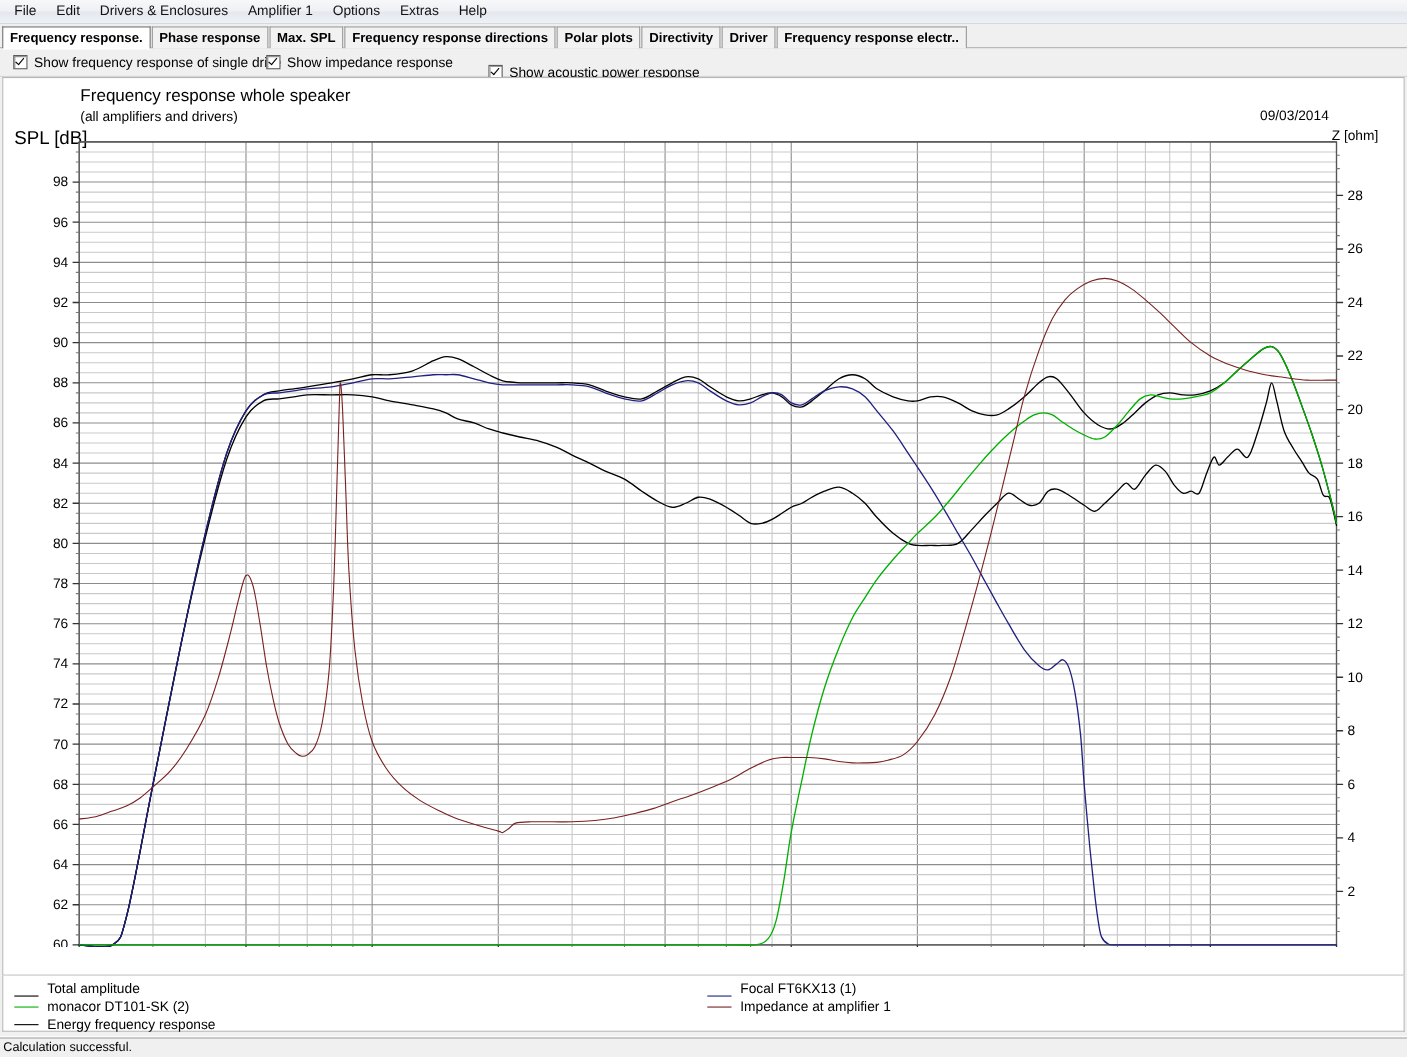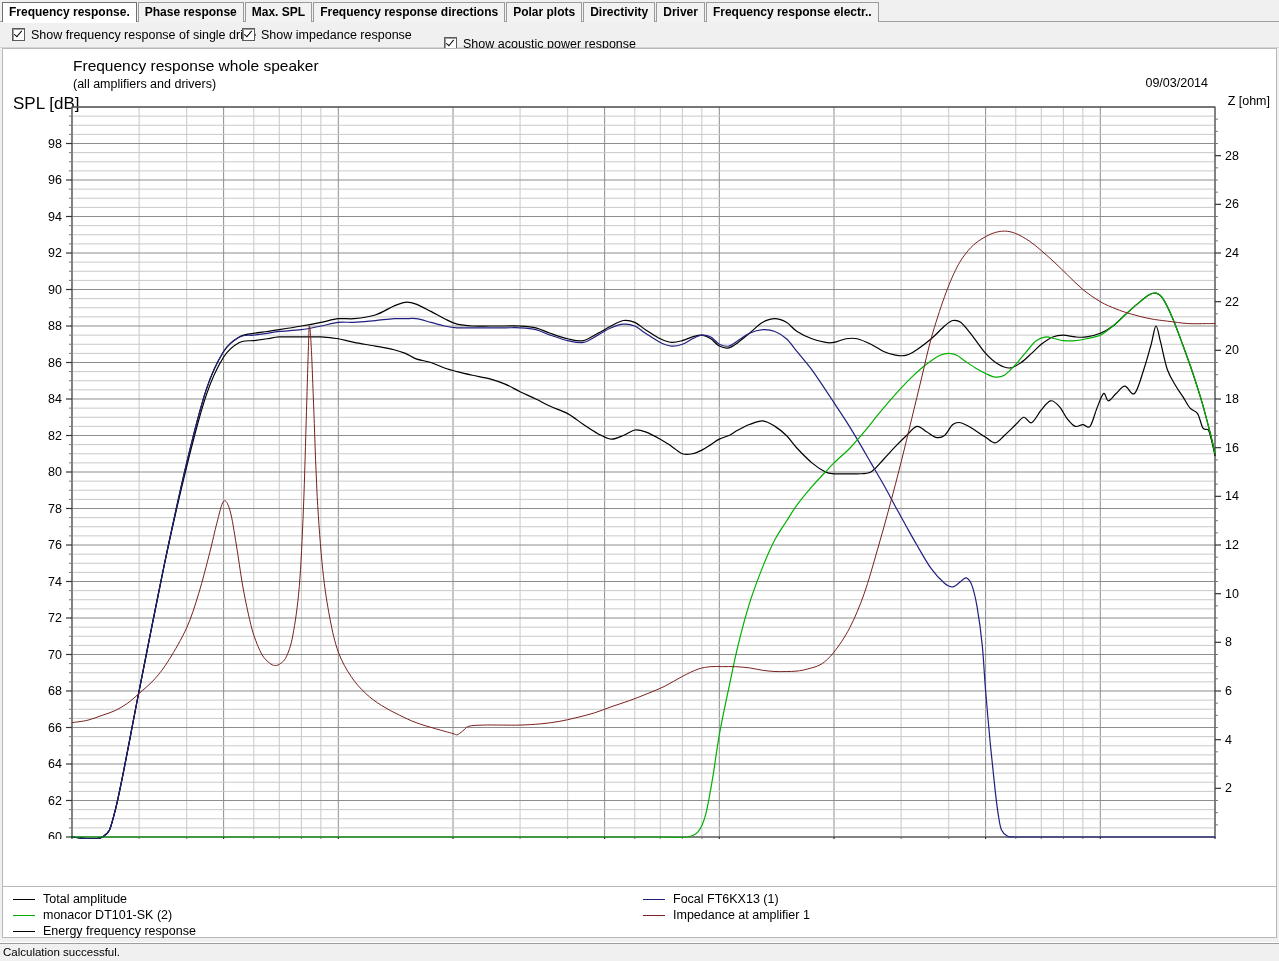--- a/index.html
+++ b/index.html
@@ -143,21 +143,21 @@
   }
   .axis-label-left {
     position: absolute;
     left: 10px; top: 45px;
     font-size: 17px;
     color: #000;
     white-space: nowrap;
   }
   .axis-label-right {
     position: absolute;
-    right: 6px; top: 45px;
+    right: 23px; top: 45px;
     font-size: 12.5px;
     color: #000;
     white-space: nowrap;
   }
   #plotsvg {
     position: absolute;
     left: 0; top: 0;
   }
 
   
@@ -180,21 +180,21 @@
   }
   .legend-swatch {
     width: 22px; height: 0;
     border-top-width: 1.6px;
     border-top-style: solid;
     margin-right: 8px;
     flex: 0 0 auto;
   }
   .legcol0 { left: 10px; }
   .legcol1 { left: 640px; }
-  .legrow0 { top: 5px; }
+  .legrow0 { top: 5px; align-items: flex-end; }
   .legrow1 { top: 21px; }
   .legrow2 { top: 37px; }
 
   
   .statusbar {
     flex: 0 0 auto;
     height: 18px;
     background: #f0f0f0;
     border-top: 1px solid #ffffff;
     box-shadow: inset 0 1px 0 #9d9d9d;
@@ -204,20 +204,29 @@
     color: #000;
     padding-left: 3px;
   }
   .spacer2 { height: 4px; background: #f0f0f0; flex: 0 0 auto; }
 </style>
 </head>
 <body>
 
 <div id="app">
 
+  <div class="menubar" id="menubar">
+      <div class="menuitem">File</div>
+      <div class="menuitem">Edit</div>
+      <div class="menuitem">Drivers &amp; Enclosures</div>
+      <div class="menuitem">Amplifier 1</div>
+      <div class="menuitem">Options</div>
+      <div class="menuitem">Extras</div>
+      <div class="menuitem">Help</div>
+    </div>
 
   <div class="tabstrip" id="tabstrip">
       <div class="tab active">Frequency response.</div>
       <div class="tab">Phase response</div>
       <div class="tab">Max. SPL</div>
       <div class="tab">Frequency response directions</div>
       <div class="tab">Polar plots</div>
       <div class="tab">Directivity</div>
       <div class="tab">Driver</div>
       <div class="tab">Frequency response electr..</div>

